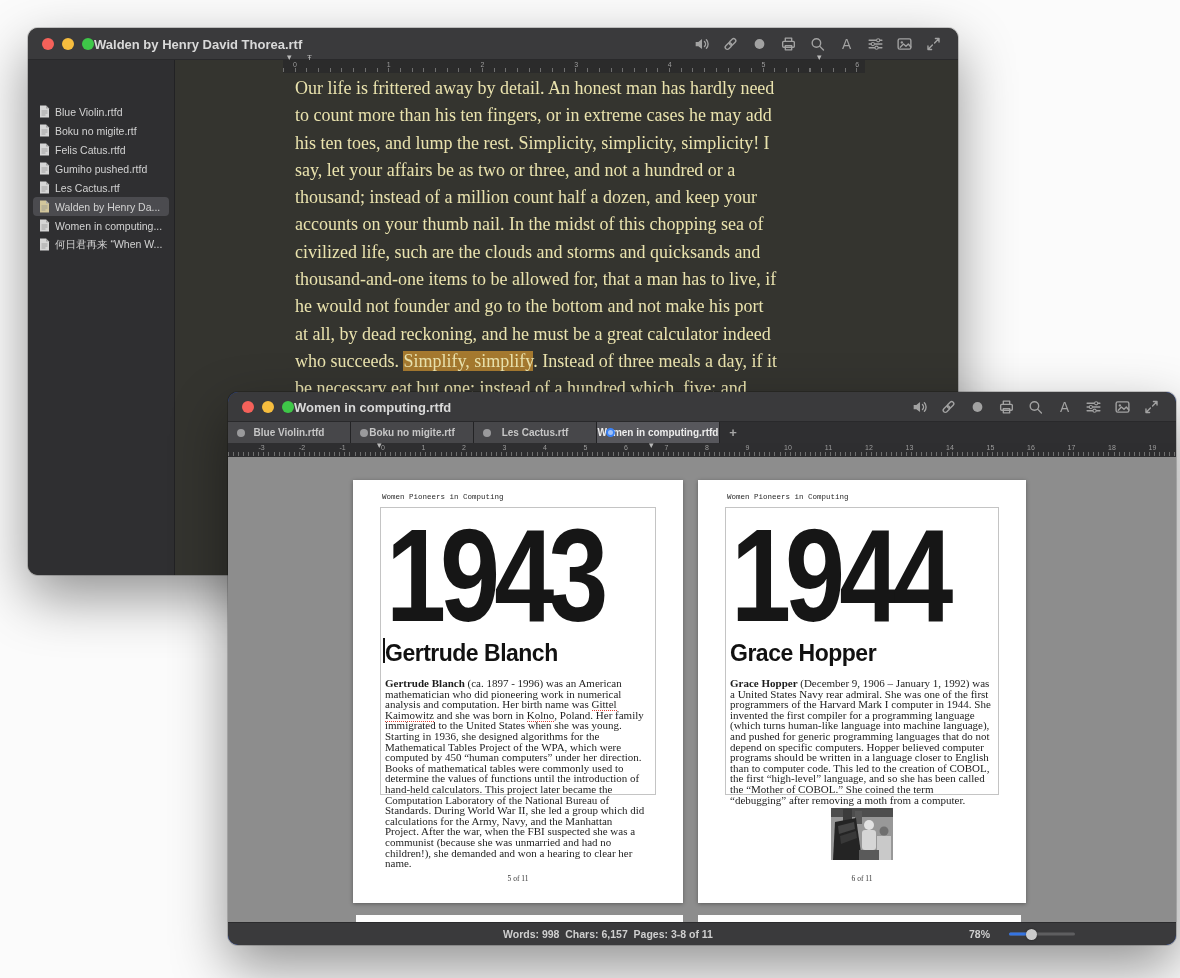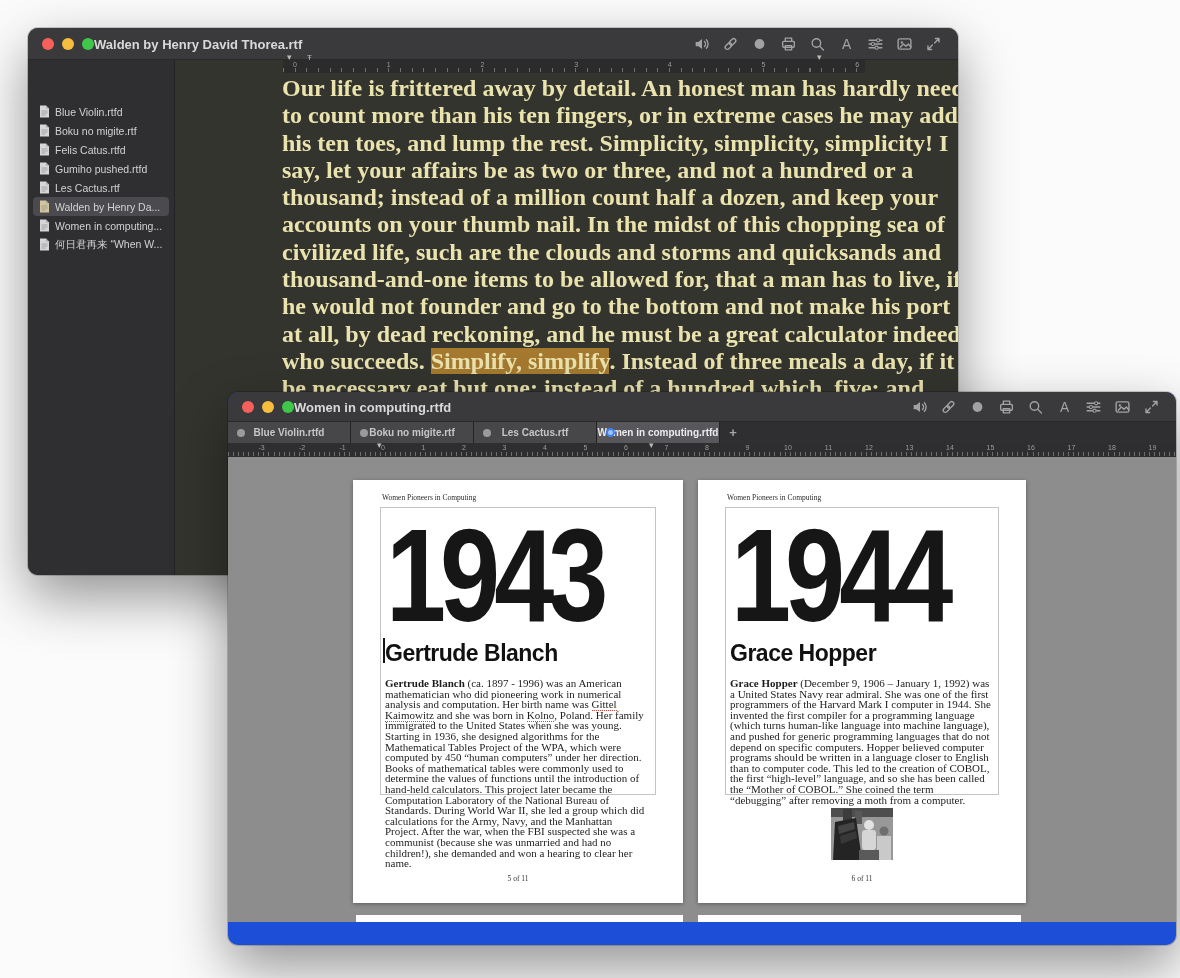--- a/index.html
+++ b/index.html
@@ -28,43 +28,43 @@
                white-space:nowrap; overflow:hidden; }
   .side-item.selected { background:#4b4b4f; }
   .side-item svg { flex:0 0 auto; }
   #back-editor { position:absolute; left:148px; top:32px; right:0; bottom:0; background:#34342f; }
   .ruler { position:absolute; background:#2b2b2b; overflow:hidden; }
   .ruler .num { position:absolute; top:1px; font-size:7px; color:#9c9c9c; transform:translateX(-50%); }
   .ruler::after { content:""; position:absolute; left:0; right:0; bottom:1px; height:4px;
                   background:repeating-linear-gradient(to right,#6f6f6f 0 1px,transparent 1px var(--tick,10px)); }
   #back-ruler { left:107px; top:0; width:582px; height:13px; --tick:11.7px; }
   .marker { position:absolute; font-size:9px; color:#b9b9b9; line-height:9px; }
-  #walden-text { position:absolute; left:106px; top:15px; white-space:pre;
-                 font-family:"Liberation Serif", serif; font-size:24px; line-height:27.3px;
-                 color:#eae3ae;font-weight:bold; }
+  #walden-text { position:absolute; left:119px; top:15px; white-space:pre;
+                 font-family:"Liberation Serif", serif; font-size:18px; line-height:27.3px;
+                 color:#eae3ae; }
   #walden-text .hl { background:#a5792f; }
   
   #front-window { left:228px; top:392px; width:948px; height:553px; background:#1d4ed8; }
   #front-window .titlebar { height:30px; }
   #tabbar { position:absolute; left:0; right:0; top:30px; height:21px; background:#2f2f31; display:flex; }
   .tab { width:123px; height:100%; background:#47474a; border-right:1px solid #232325;
          display:flex; align-items:center; justify-content:center; gap:6px;
          font-size:10px; font-weight:700; color:#c6c6c6; position:relative; }
   .tab .dot { position:absolute; left:9px; width:8px; height:8px; border-radius:50%; background:#9a9a9c; }
   .tab.active { background:#57575c; color:#ececec; }
   .tab.active .dot { background:#9fc1f7; border:2px solid #3b82f6; width:9px; height:9px; }
   .newtab { width:26px; display:flex; align-items:center; justify-content:center;
             color:#a5a5a5; font-size:13px; font-weight:700; }
   #front-ruler { left:0; top:51px; width:948px; height:14px; background:#2e2e30; --tick:5.06px; }
   .pagestrip { position:absolute; background:#fdfdfd; height:7px; }
   #doc-area { position:absolute; left:0; right:0; top:65px; bottom:23px; background:#8d8d8d; }
   .page { position:absolute; top:23px; width:330px; height:423px; background:#ffffff;
           box-shadow:0 1px 4px rgba(0,0,0,.35); }
   #page-1 { left:125px; } #page-2 { left:470px; width:328px; }
-  .p-header { position:absolute; left:29px; top:13px; font-family:Liberation Serif, serif;
+  .p-header { position:absolute; left:29px; top:13px; font-family:Liberation Mono, monospace;
               font-size:7.5px; color:#2b2b2b; }
   .p-frame { position:absolute; left:27px; top:27px; right:27px; height:288px; border:1px solid #c4c4c4; }
   .p-year { position:absolute; left:5px; top:6px; font-weight:700; font-size:108px; line-height:0.95;
             letter-spacing:-6px; color:#161616; transform:scaleY(1.22); transform-origin:top left; }
   .p-name { position:absolute; left:4px; top:132px; font-weight:700; font-size:23px;
             letter-spacing:-0.5px; color:#111; }
   .p-body { position:absolute; left:4px; right:7px; top:170px; font-family:"Liberation Serif", serif;
             font-size:11px; line-height:10.6px; color:#1d1d1d; text-align:left; }
   .p-body b { font-weight:700; }
   .p-body .miss { border-bottom:1px dotted #e03c31; }
@@ -407,13 +407,21 @@
           </svg>
         </div>
       </div>
       <div class="p-footer">6 of 11</div>
     </div>
   </div>
 
   <div class="pagestrip" style="left:128px; bottom:23px; width:327px;"></div>
   <div class="pagestrip" style="left:470px; bottom:23px; width:323px;"></div>
 
+  <div id="status-bar">
+    <span id="status-summary">Words: 998  Chars: 6,157  Pages: 3-8 of 11</span>
+    <span id="zoom-label">78%</span>
+    <div id="zoom-slider">
+      <div class="fill"></div>
+      <div class="thumb"></div>
+    </div>
+  </div>
 </div>
 
 </body></html>

